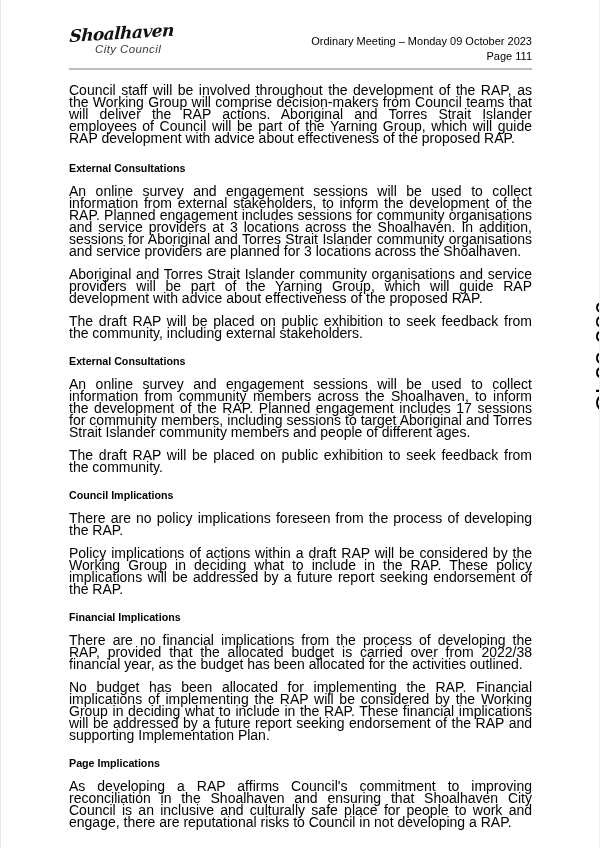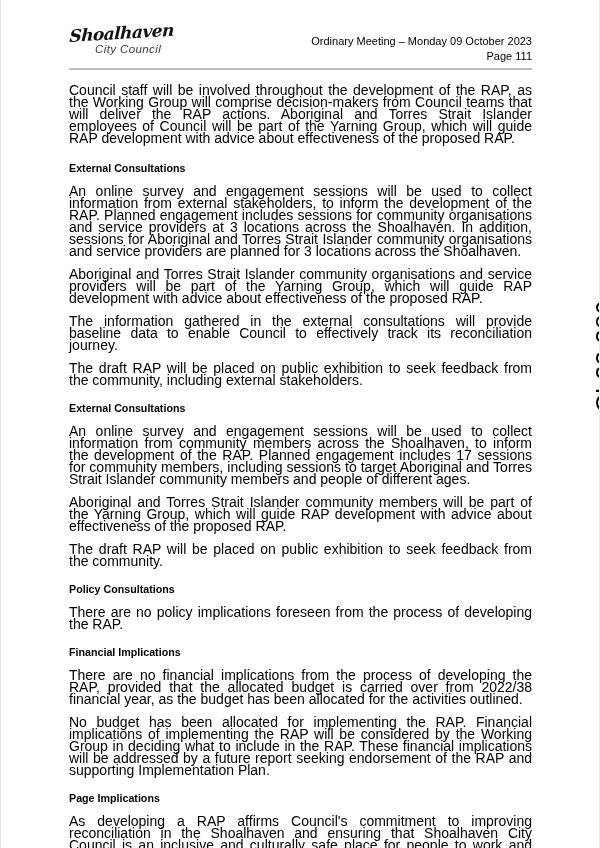--- a/index.html
+++ b/index.html
@@ -144,30 +144,29 @@
 
   <div class="header-rule"></div>
 
   <div class="content">
 
     <p>Council staff will be involved throughout the development of the RAP, as the Working Group will comprise decision-makers from Council teams that will deliver the RAP actions. Aboriginal and Torres Strait Islander employees of Council will be part of the Yarning Group, which will guide RAP development with advice about effectiveness of the proposed RAP.</p>
 
     <h2 class="first">External Consultations</h2>
     <p>An online survey and engagement sessions will be used to collect information from external stakeholders, to inform the development of the RAP. Planned engagement includes sessions for community organisations and service providers at 3 locations across the Shoalhaven. In addition, sessions for Aboriginal and Torres Strait Islander community organisations and service providers are planned for 3 locations across the Shoalhaven.</p>
     <p>Aboriginal and Torres Strait Islander community organisations and service providers will be part of the Yarning Group, which will guide RAP development with advice about effectiveness of the proposed RAP.</p>
-    <p>The information gathered in the external consultations will provide baseline data to enable Council to effectively track its reconciliation journey.</p>
     <p>The draft RAP will be placed on public exhibition to seek feedback from the community, including external stakeholders.</p>
 
     <h2>External Consultations</h2>
     <p>An online survey and engagement sessions will be used to collect information from community members across the Shoalhaven, to inform the development of the RAP. Planned engagement includes 17 sessions for community members, including sessions to target Aboriginal and Torres Strait Islander community members and people of different ages.</p>
-    <p>Aboriginal and Torres Strait Islander community members will be part of the Yarning Group, which will guide RAP development with advice about effectiveness of the proposed RAP.</p>
     <p>The draft RAP will be placed on public exhibition to seek feedback from the community.</p>
 
-    <h2>Policy Consultations</h2>
+    <h2>Council Implications</h2>
     <p>There are no policy implications foreseen from the process of developing the RAP.</p>
+    <p>Policy implications of actions within a draft RAP will be considered by the Working Group in deciding what to include in the RAP. These policy implications will be addressed by a future report seeking endorsement of the RAP.</p>
 
     <h2>Financial Implications</h2>
     <p>There are no financial implications from the process of developing the RAP, provided that the allocated budget is carried over from 2022/38 financial year, as the budget has been allocated for the activities outlined.</p>
     <p>No budget has been allocated for implementing the RAP. Financial implications of implementing the RAP will be considered by the Working Group in deciding what to include in the RAP. These financial implications will be addressed by a future report seeking endorsement of the RAP and supporting Implementation Plan.</p>
 
     <h2>Page Implications</h2>
     <p>As developing a RAP affirms Council's commitment to improving reconciliation in the Shoalhaven and ensuring that Shoalhaven City Council is an inclusive and culturally safe place for people to work and engage, there are reputational risks to Council in not developing a RAP.</p>
 
   </div>
 

